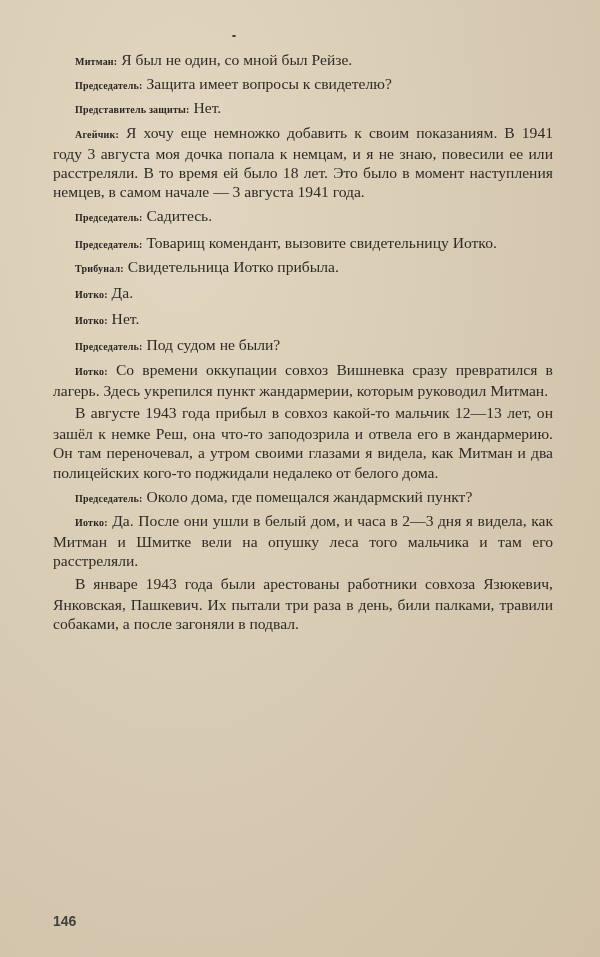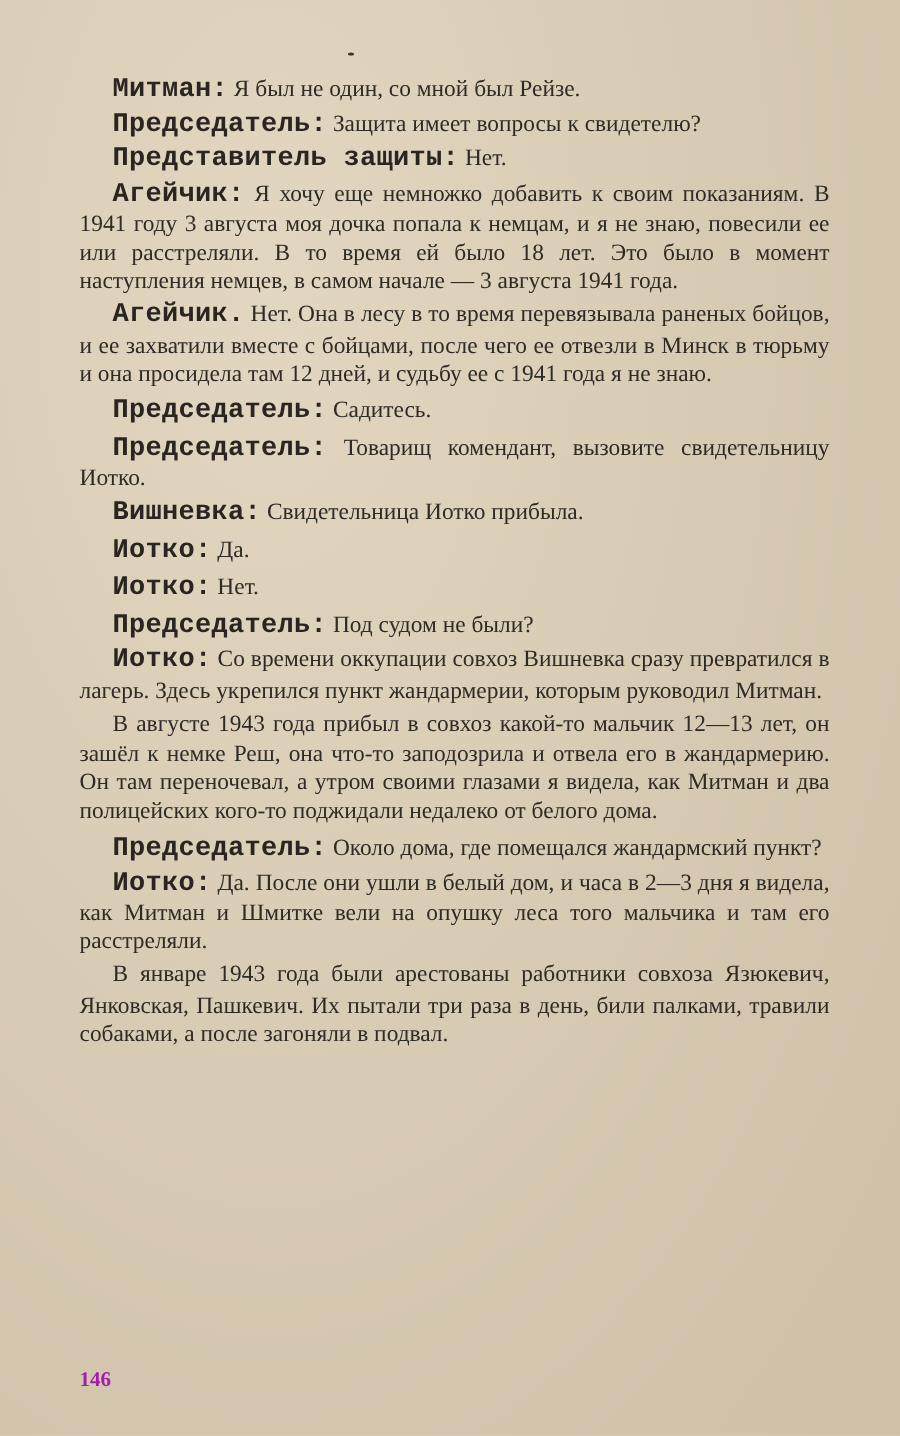--- a/index.html
+++ b/index.html
@@ -16,65 +16,64 @@
       font-family: "Liberation Serif", "DejaVu Serif", serif;
       color: #2e2a25;
     }
     .page {
       position: absolute;
       left: 75px;
       top: 50px;
       width: 478px;
     }
     .spk {
-      font-family: Liberation Mono, monospace;
+      font-family: Liberation Serif, serif;
       font-weight: bold;
-      font-size: 18px;
+      font-size: 10px;
       letter-spacing: 0.2px;
       color: #2a2520;
     }
     .p {
       margin: 0 0 3px -22px;
       padding-left: 0;
       text-indent: 22px;
       font-size: 15.6px;
       line-height: 19.2px;
       text-align: justify;
       width: 500px;
     }
     .p.gap {
       margin-top: 5px;
     }
     .page-number {
       position: absolute;
       left: 53px;
       top: 913px;
-      font-family: Liberation Serif, serif;
+      font-family: Liberation Sans, sans-serif;
       font-weight: bold;
       font-size: 14px;
-      color: #a21caf;
+      color: #404040;
     }
     .speck {
       position: absolute;
       background: #3a332b;
       border-radius: 50%;
     }
   </style>
 </head>
 <body>
 
 <div class="page">
   <p class="p"><span class="spk">Митман:</span><span> Я был не один, со мной был Рейзе.</span></p>
   <p class="p"><span class="spk">Председатель:</span><span> Защита имеет вопросы к свидетелю?</span></p>
   <p class="p"><span class="spk">Представитель защиты:</span><span> Нет.</span></p>
   <p class="p"><span class="spk">Агейчик:</span><span> Я хочу еще немножко добавить к своим показаниям. В 1941 году 3 августа моя дочка попала к немцам, и я не знаю, повесили ее или расстреляли. В то время ей было 18 лет. Это было в момент наступления немцев, в самом начале — 3 августа 1941 года.</span></p>
-  <p class="p"><span class="spk">Агейчик.</span><span> Нет. Она в лесу в то время перевязывала раненых бойцов, и ее захватили вместе с бойцами, после чего ее отвезли в Минск в тюрьму и она просидела там 12 дней, и судьбу ее с 1941 года я не знаю.</span></p>
   <p class="p gap"><span class="spk">Председатель:</span><span> Садитесь.</span></p>
   <p class="p gap"><span class="spk">Председатель:</span><span> Товарищ комендант, вызовите свидетельницу Иотко.</span></p>
-  <p class="p"><span class="spk">Вишневка:</span><span> Свидетельница Иотко прибыла.</span></p>
+  <p class="p"><span class="spk">Трибунал:</span><span> Свидетельница Иотко прибыла.</span></p>
   <p class="p gap"><span class="spk">Иотко:</span><span> Да.</span></p>
   <p class="p gap"><span class="spk">Иотко:</span><span> Нет.</span></p>
   <p class="p gap"><span class="spk">Председатель:</span><span> Под судом не были?</span></p>
   <p class="p"><span class="spk">Иотко:</span><span> Со времени оккупации совхоз Вишневка сразу превратился в лагерь. Здесь укрепился пункт жандармерии, которым руководил Митман.</span></p>
   <p class="p"><span class="spk"></span><span>В августе 1943 года прибыл в совхоз какой-то мальчик 12—13 лет, он зашёл к немке Реш, она что-то заподозрила и отвела его в жандармерию. Он там переночевал, а утром своими глазами я видела, как Митман и два полицейских кого-то поджидали недалеко от белого дома.</span></p>
   <p class="p gap"><span class="spk">Председатель:</span><span> Около дома, где помещался жандармский пункт?</span></p>
   <p class="p"><span class="spk">Иотко:</span><span> Да. После они ушли в белый дом, и часа в 2—3 дня я видела, как Митман и Шмитке вели на опушку леса того мальчика и там его расстреляли.</span></p>
   <p class="p"><span class="spk"></span><span>В январе 1943 года были арестованы работники совхоза Язюкевич, Янковская, Пашкевич. Их пытали три раза в день, били палками, травили собаками, а после загоняли в подвал.</span></p>
 </div>
 

